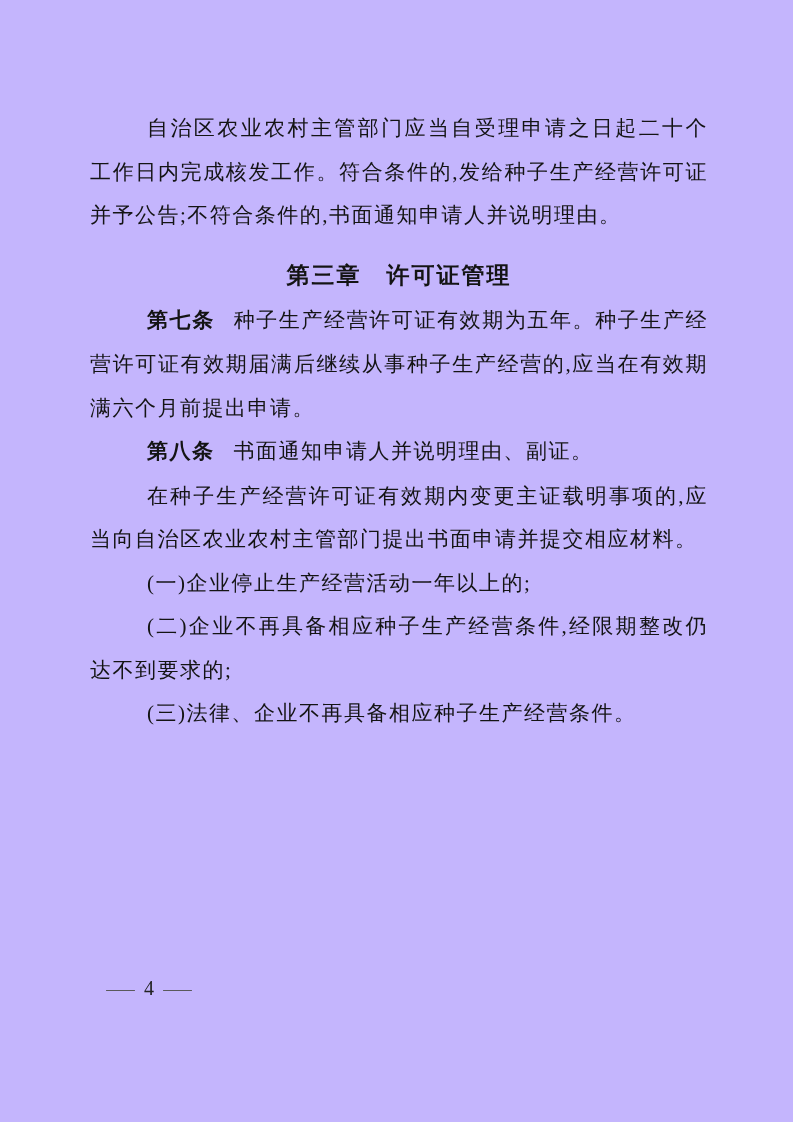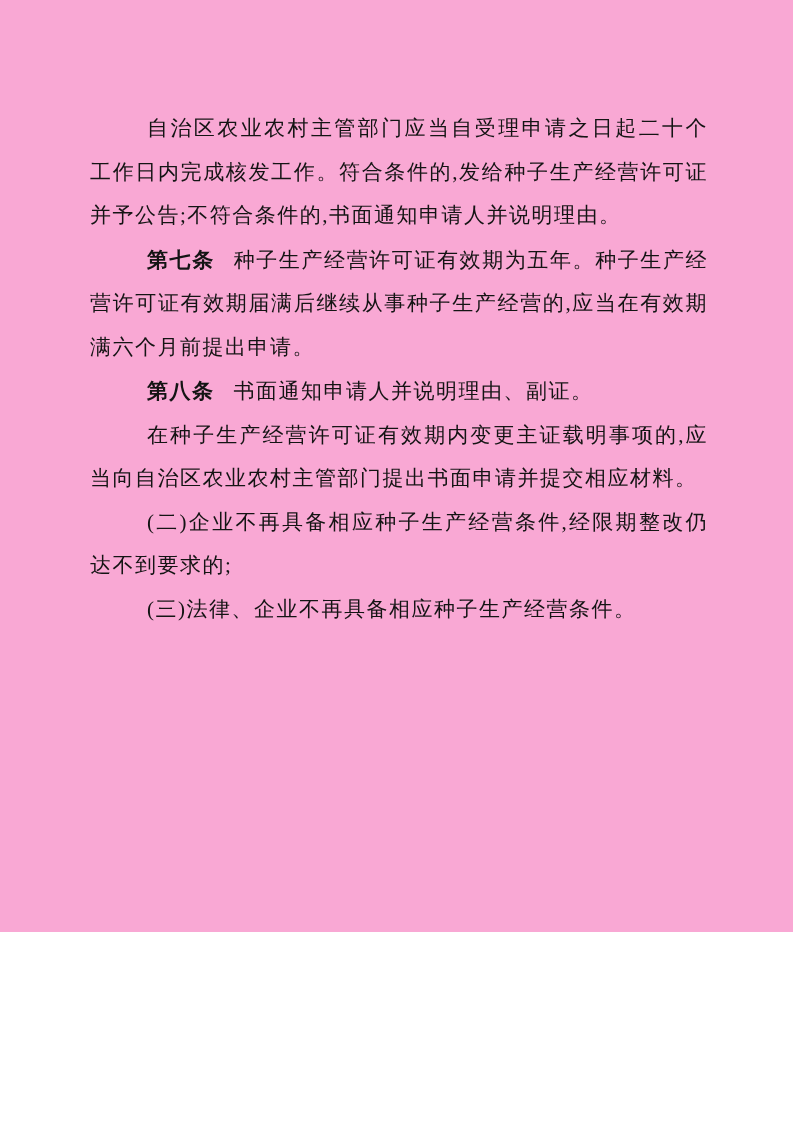--- a/index.html
+++ b/index.html
@@ -3,22 +3,22 @@
 <meta charset="utf-8">
 <style>
   html, body {
     margin: 0;
     padding: 0;
     background: #ffffff;
   }
   .page {
     position: relative;
     width: 793px;
-    height: 932px;
-    background: #f9a8d4;
+    height: 1122px;
+    background: #c4b5fd;
     overflow: hidden;
     font-family: "Liberation Serif", "DejaVu Serif", serif;
     color: #141414;
   }
   .doc {
     position: absolute;
     left: 90px;
     top: 107px;
     width: 618px;
   }
@@ -26,21 +26,21 @@
     margin: 0;
     font-size: 21px;
     line-height: 43.5px;
     text-align: justify;
     text-justify: inter-ideograph;
     letter-spacing: 1.5px;
     text-indent: 57px;
   }
   .para .lead {
     font-weight: 700;
-    font-family: Liberation Sans, sans-serif;
+    font-family: Liberation Mono, monospace;
     margin-right: 0.9em;
   }
   .chapter {
     margin: 19px 0 6px 0;
     font-size: 23px;
     line-height: 36px;
     font-weight: 700;
     font-family: "Liberation Sans", "DejaVu Sans", sans-serif;
     text-align: center;
     letter-spacing: 2px;
@@ -66,33 +66,35 @@
 </style>
 </head>
 <body>
 
 <div class="page">
 
   <main class="doc">
 
     <p class="para">自治区农业农村主管部门应当自受理申请之日起二十个工作日内完成核发工作。符合条件的,发给种子生产经营许可证并予公告;不符合条件的,书面通知申请人并说明理由。</p>
 
+    <h2 class="chapter">第三章　许可证管理</h2>
 
     <p class="para">
       <span class="lead">第七条</span><span>种子生产经营许可证有效期为五年。种子生产经营许可证有效期届满后继续从事种子生产经营的,应当在有效期满六个月前提出申请。</span>
     </p>
 
     <p class="para">
       <span class="lead">第八条</span><span>书面通知申请人并说明理由、副证。</span>
     </p>
 
     <p class="para">在种子生产经营许可证有效期内变更主证载明事项的,应当向自治区农业农村主管部门提出书面申请并提交相应材料。</p>
 
 
 
+    <p class="para">(一)企业停止生产经营活动一年以上的;</p>
 
     <p class="para">(二)企业不再具备相应种子生产经营条件,经限期整改仍达不到要求的;</p>
 
     <p class="para">(三)法律、企业不再具备相应种子生产经营条件。</p>
 
   </main>
 
   <div class="footer">
     <span class="dash">—</span>
     <span class="page-num">4</span>

